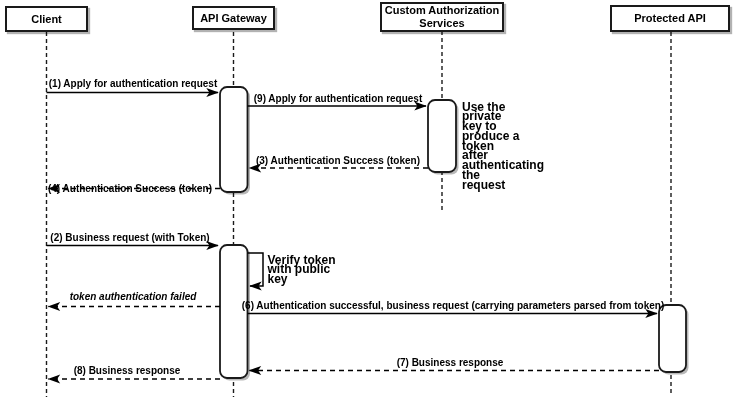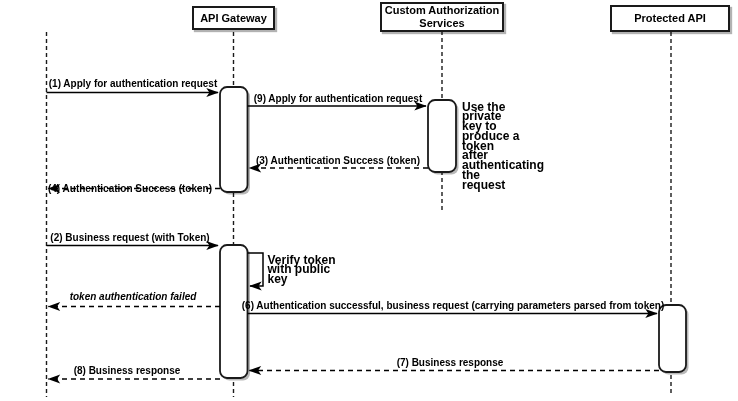--- a/index.html
+++ b/index.html
@@ -110,20 +110,23 @@
     <line class="arrow dashed" x1="428" y1="168" x2="249.5" y2="168" marker-end="url(#arr)"></line>
     <line class="arrow dashed" x1="220" y1="188.5" x2="48.5" y2="188.5" marker-end="url(#arr)"></line>
     <line class="arrow" x1="46.5" y1="245.5" x2="218" y2="245.5" marker-end="url(#arr)"></line>
     <path class="arrow" d="M247.5,253 H263 V286 H250" marker-end="url(#arr)"></path>
     <line class="arrow dashed" x1="220" y1="306.5" x2="48.5" y2="306.5" marker-end="url(#arr)"></line>
     <line class="arrow" x1="247.5" y1="313.5" x2="657" y2="313.5" marker-end="url(#arr)"></line>
     <line class="arrow dashed" x1="659" y1="370.5" x2="249.5" y2="370.5" marker-end="url(#arr)"></line>
     <line class="arrow dashed" x1="220" y1="379" x2="48.5" y2="379" marker-end="url(#arr)"></line>
   </svg>
 
+  <div class="participant p-client">
+    <span>Client</span>
+  </div>
   <div class="participant p-gateway">
     <span>API Gateway</span>
   </div>
   <div class="participant p-protectedapi">
     <span>Protected API</span>
   </div>
   <div class="participant p-customauth">
     <span>Custom Authorization Services</span>
   </div>
 

